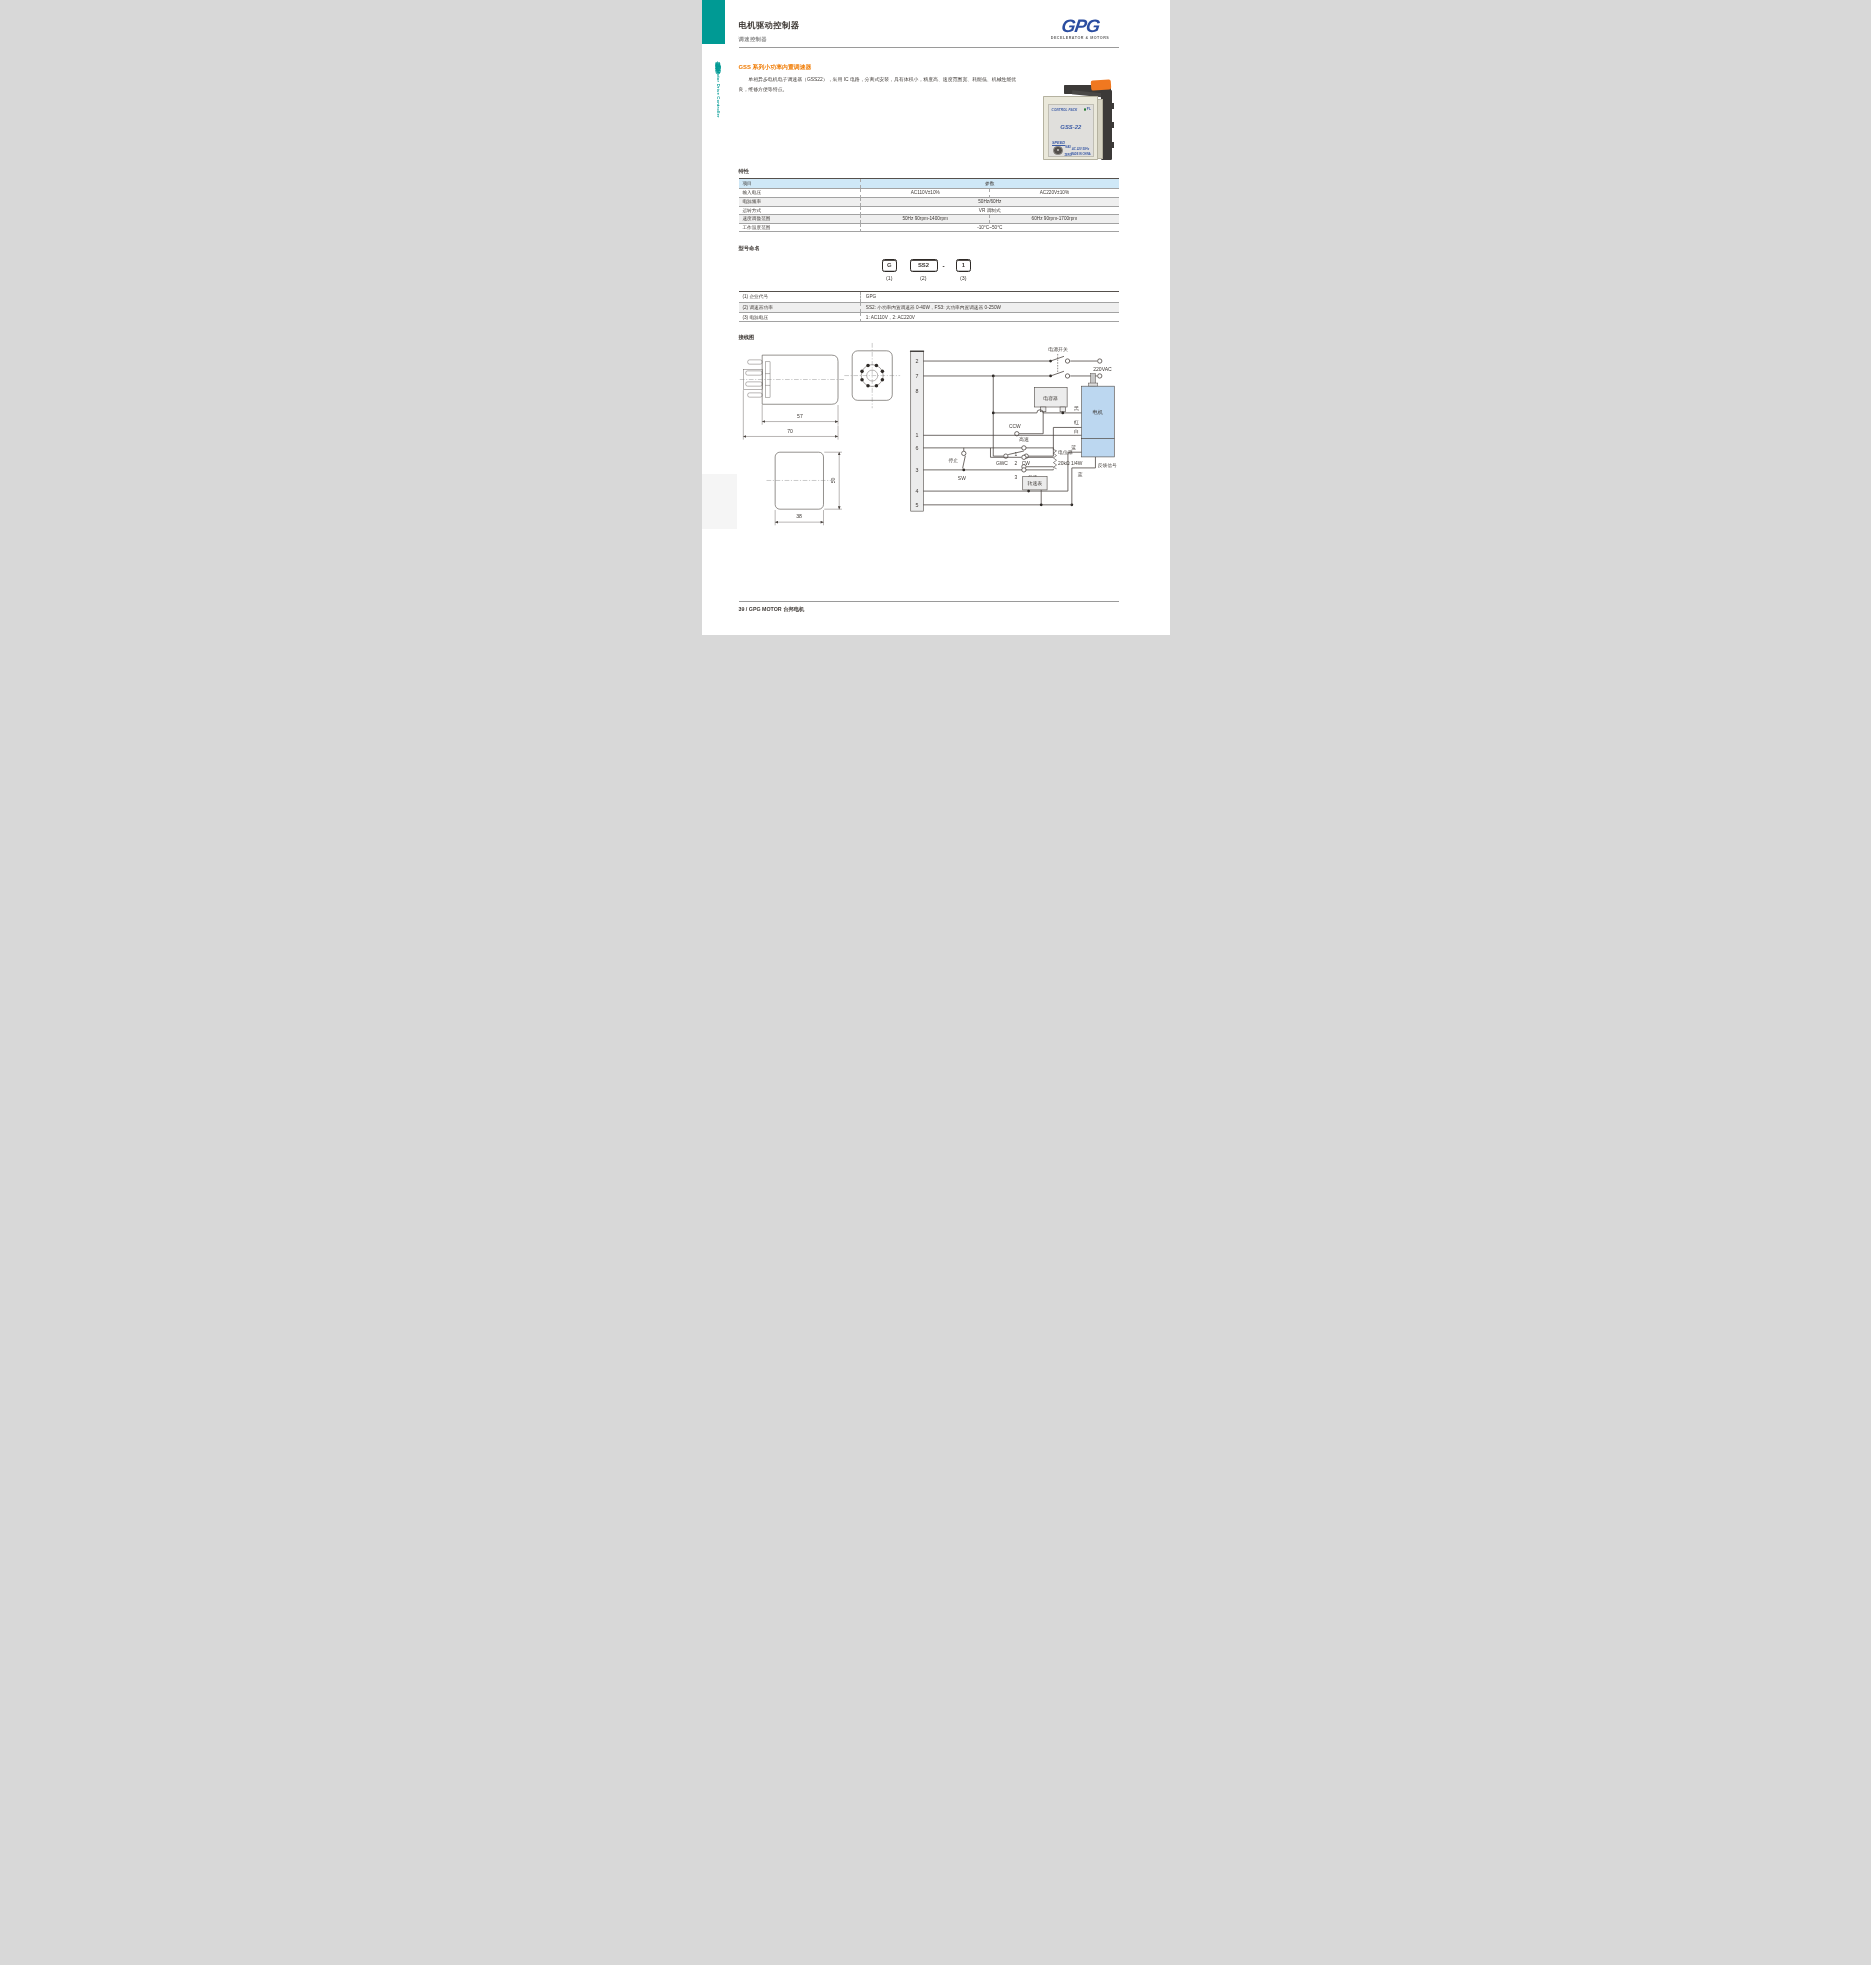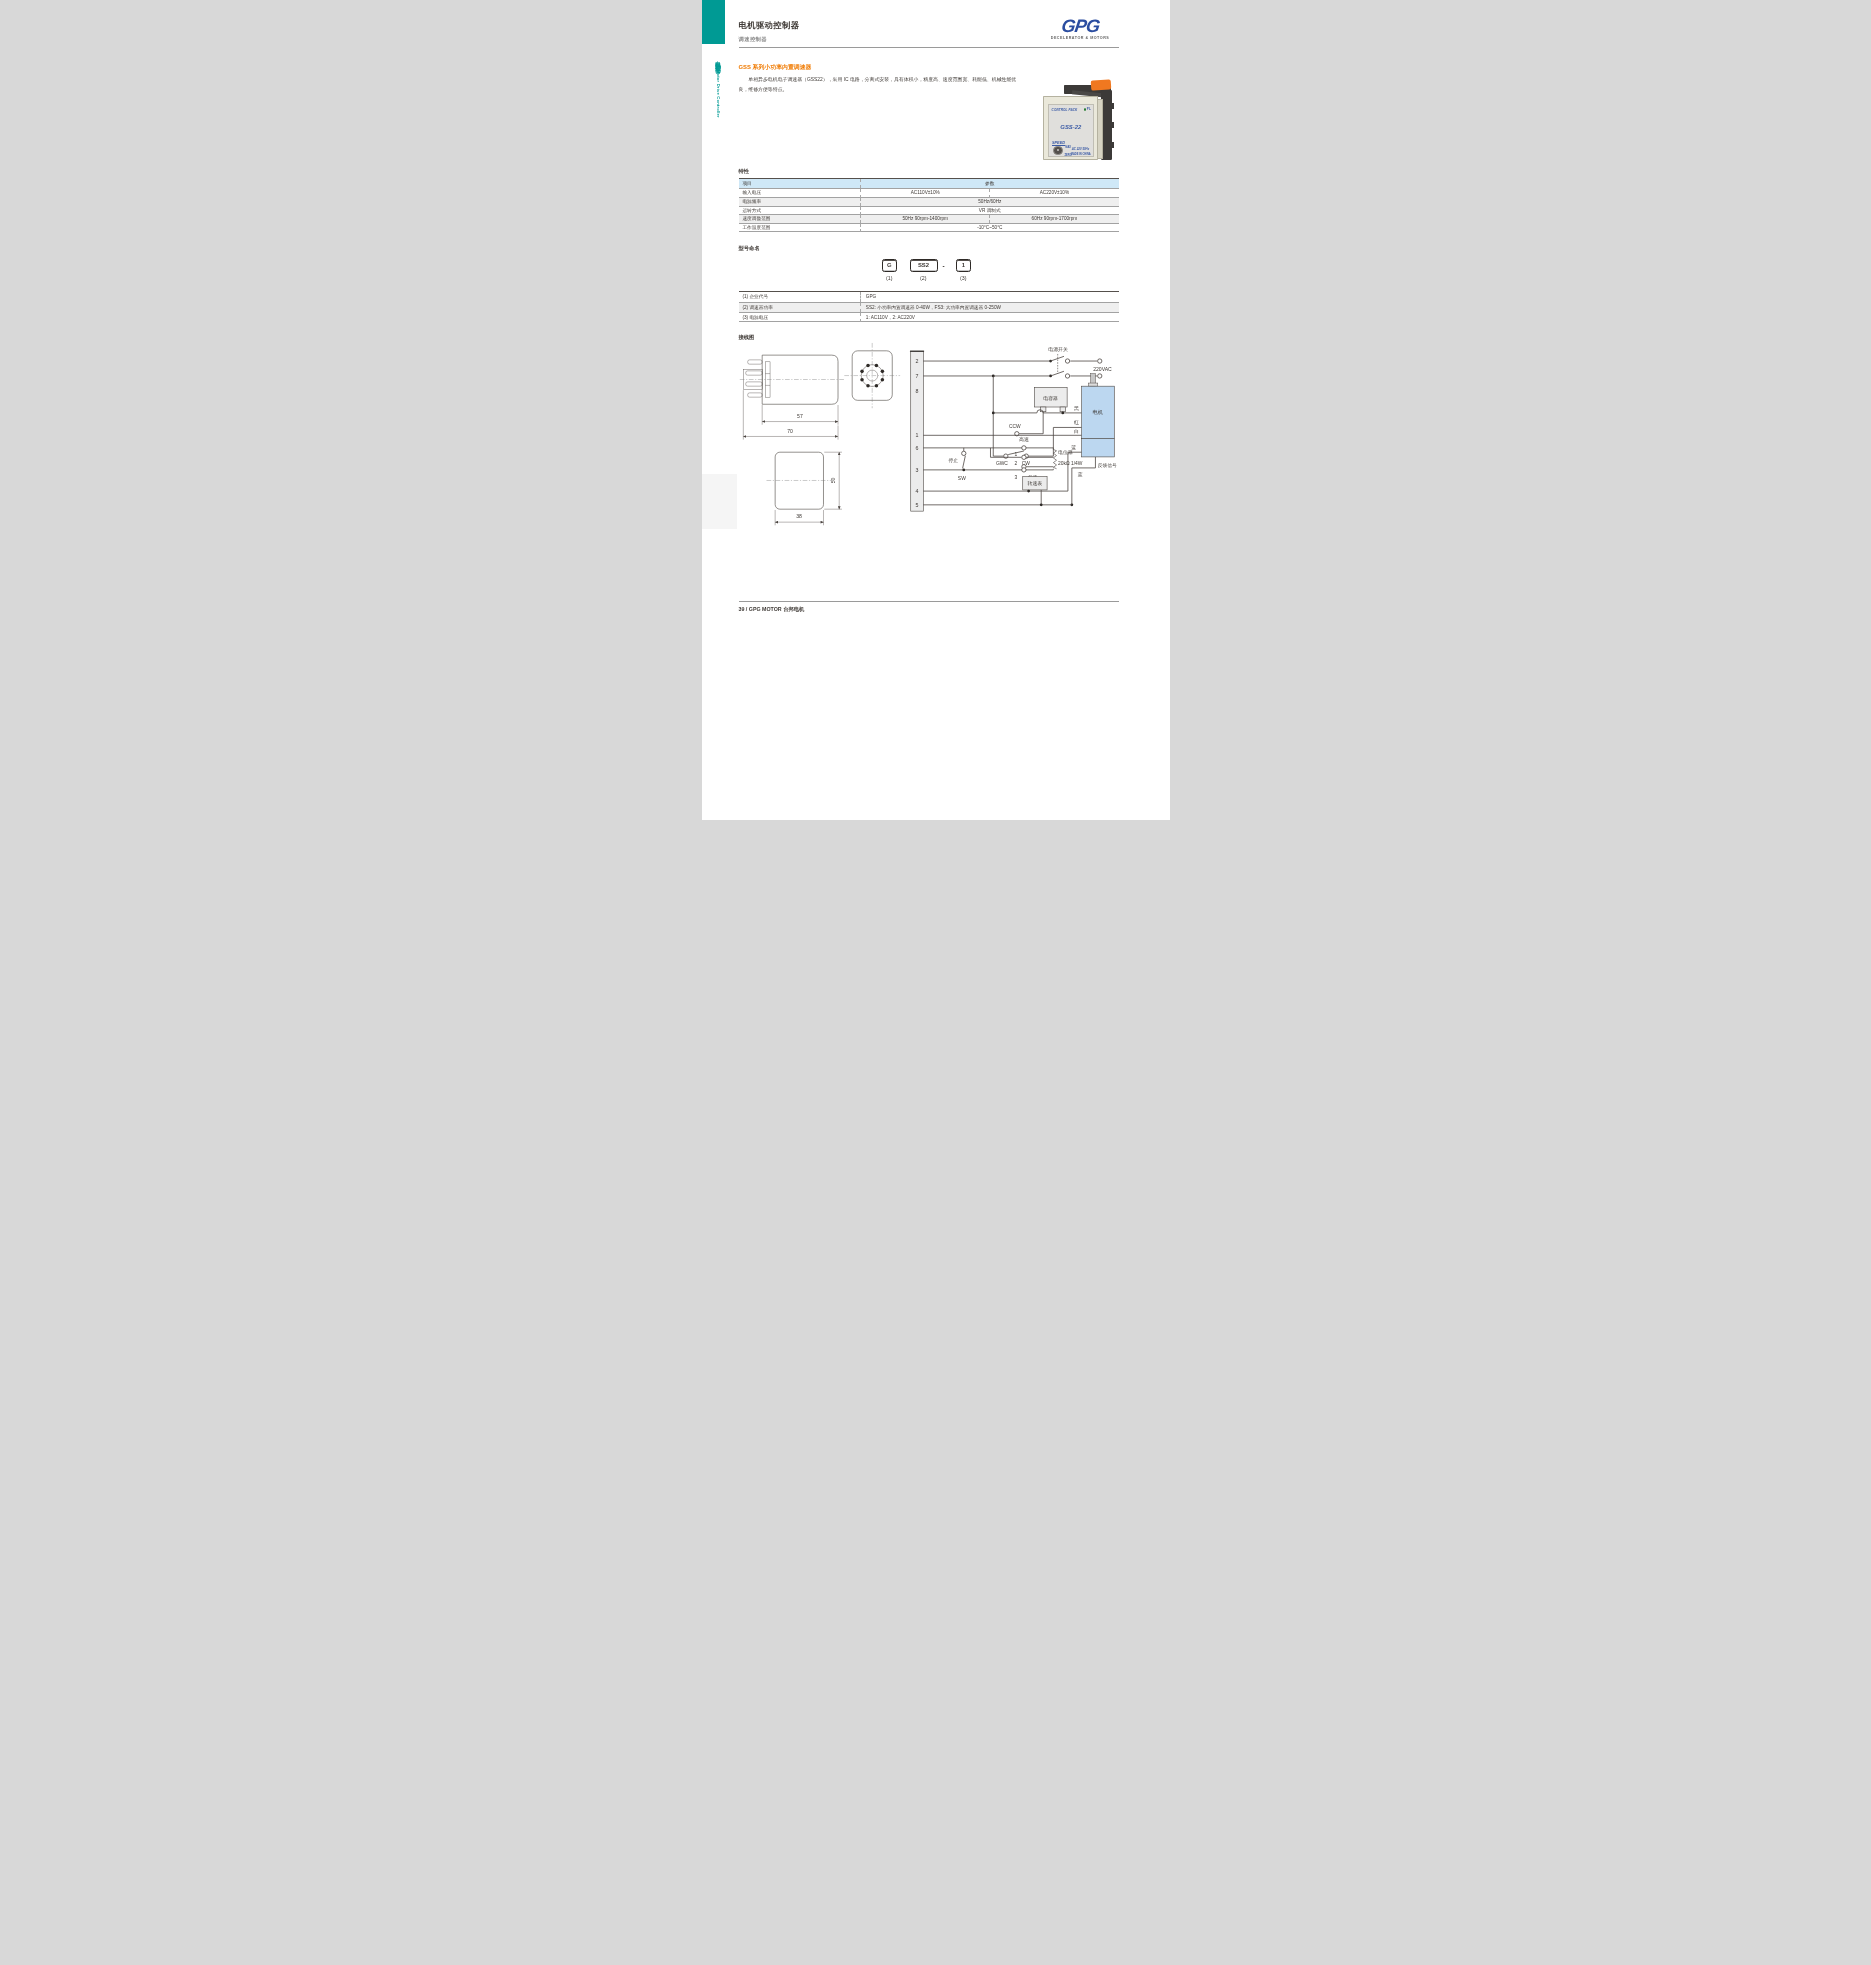--- a/index.html
+++ b/index.html
@@ -1,17 +1,17 @@
 <!DOCTYPE html>
 <html style="font-size:6.3px"><head>
 <meta charset="utf-8">
 <style>
   * { margin:0; padding:0; box-sizing:border-box; }
   body { background:#d8d8d8; font-family:"Liberation Sans", sans-serif; }
-  .page { position:relative; width:468px; height:820px; background:#ffffff; margin:0 auto; overflow:hidden; }
+  .page { position:relative; width:468px; height:635px; background:#ffffff; margin:0 auto; overflow:hidden; }
 
   
   .teal-block { position:absolute; left:0; top:0; width:23px; height:44px; background:#009a94; }
   .side-gray { position:absolute; left:0; top:474px; width:35px; height:55px; background:#f5f5f5; }
   .side-vtext { position:absolute; left:13.4px; top:56px; writing-mode:vertical-rl; text-orientation:mixed; color:#009a94; line-height:1; }
   .side-vtext .cn { font-size:5.5px; font-weight:bold; letter-spacing:1.2px; }
   .side-vtext .en { font-size:4.1px; font-weight:bold; margin-top:3.9px; letter-spacing:0.2px; }
 
   
   .hd-title { position:absolute; left:37px; top:20.4px; font-size:8.3px; font-weight:bold; color:#3f3a36; letter-spacing:0.4px; }

